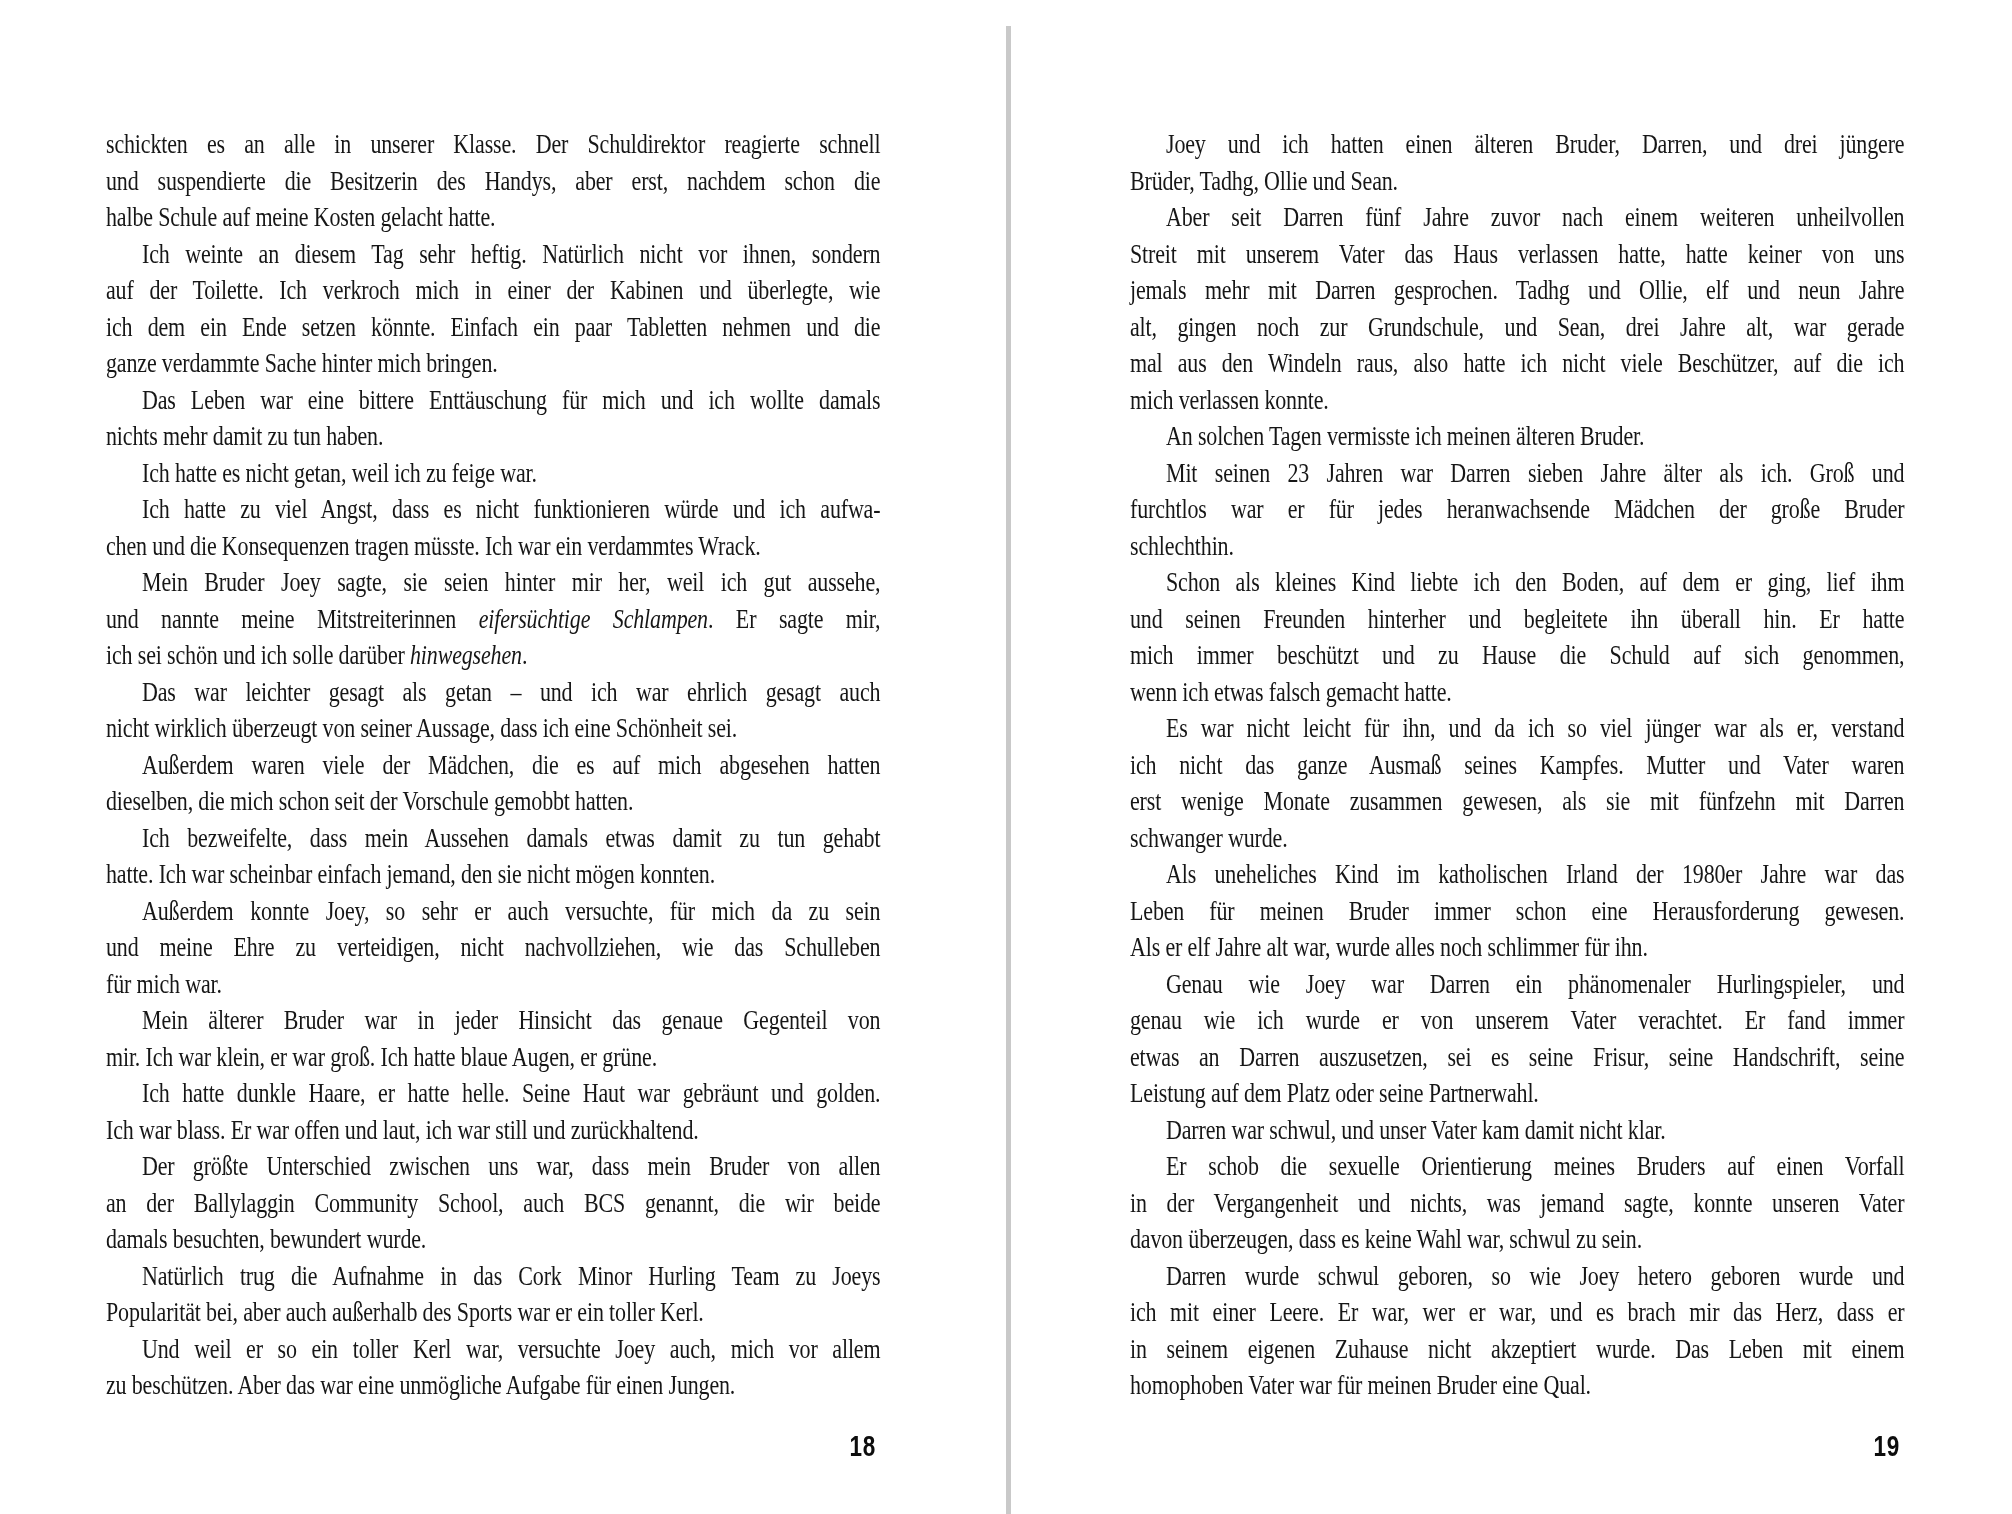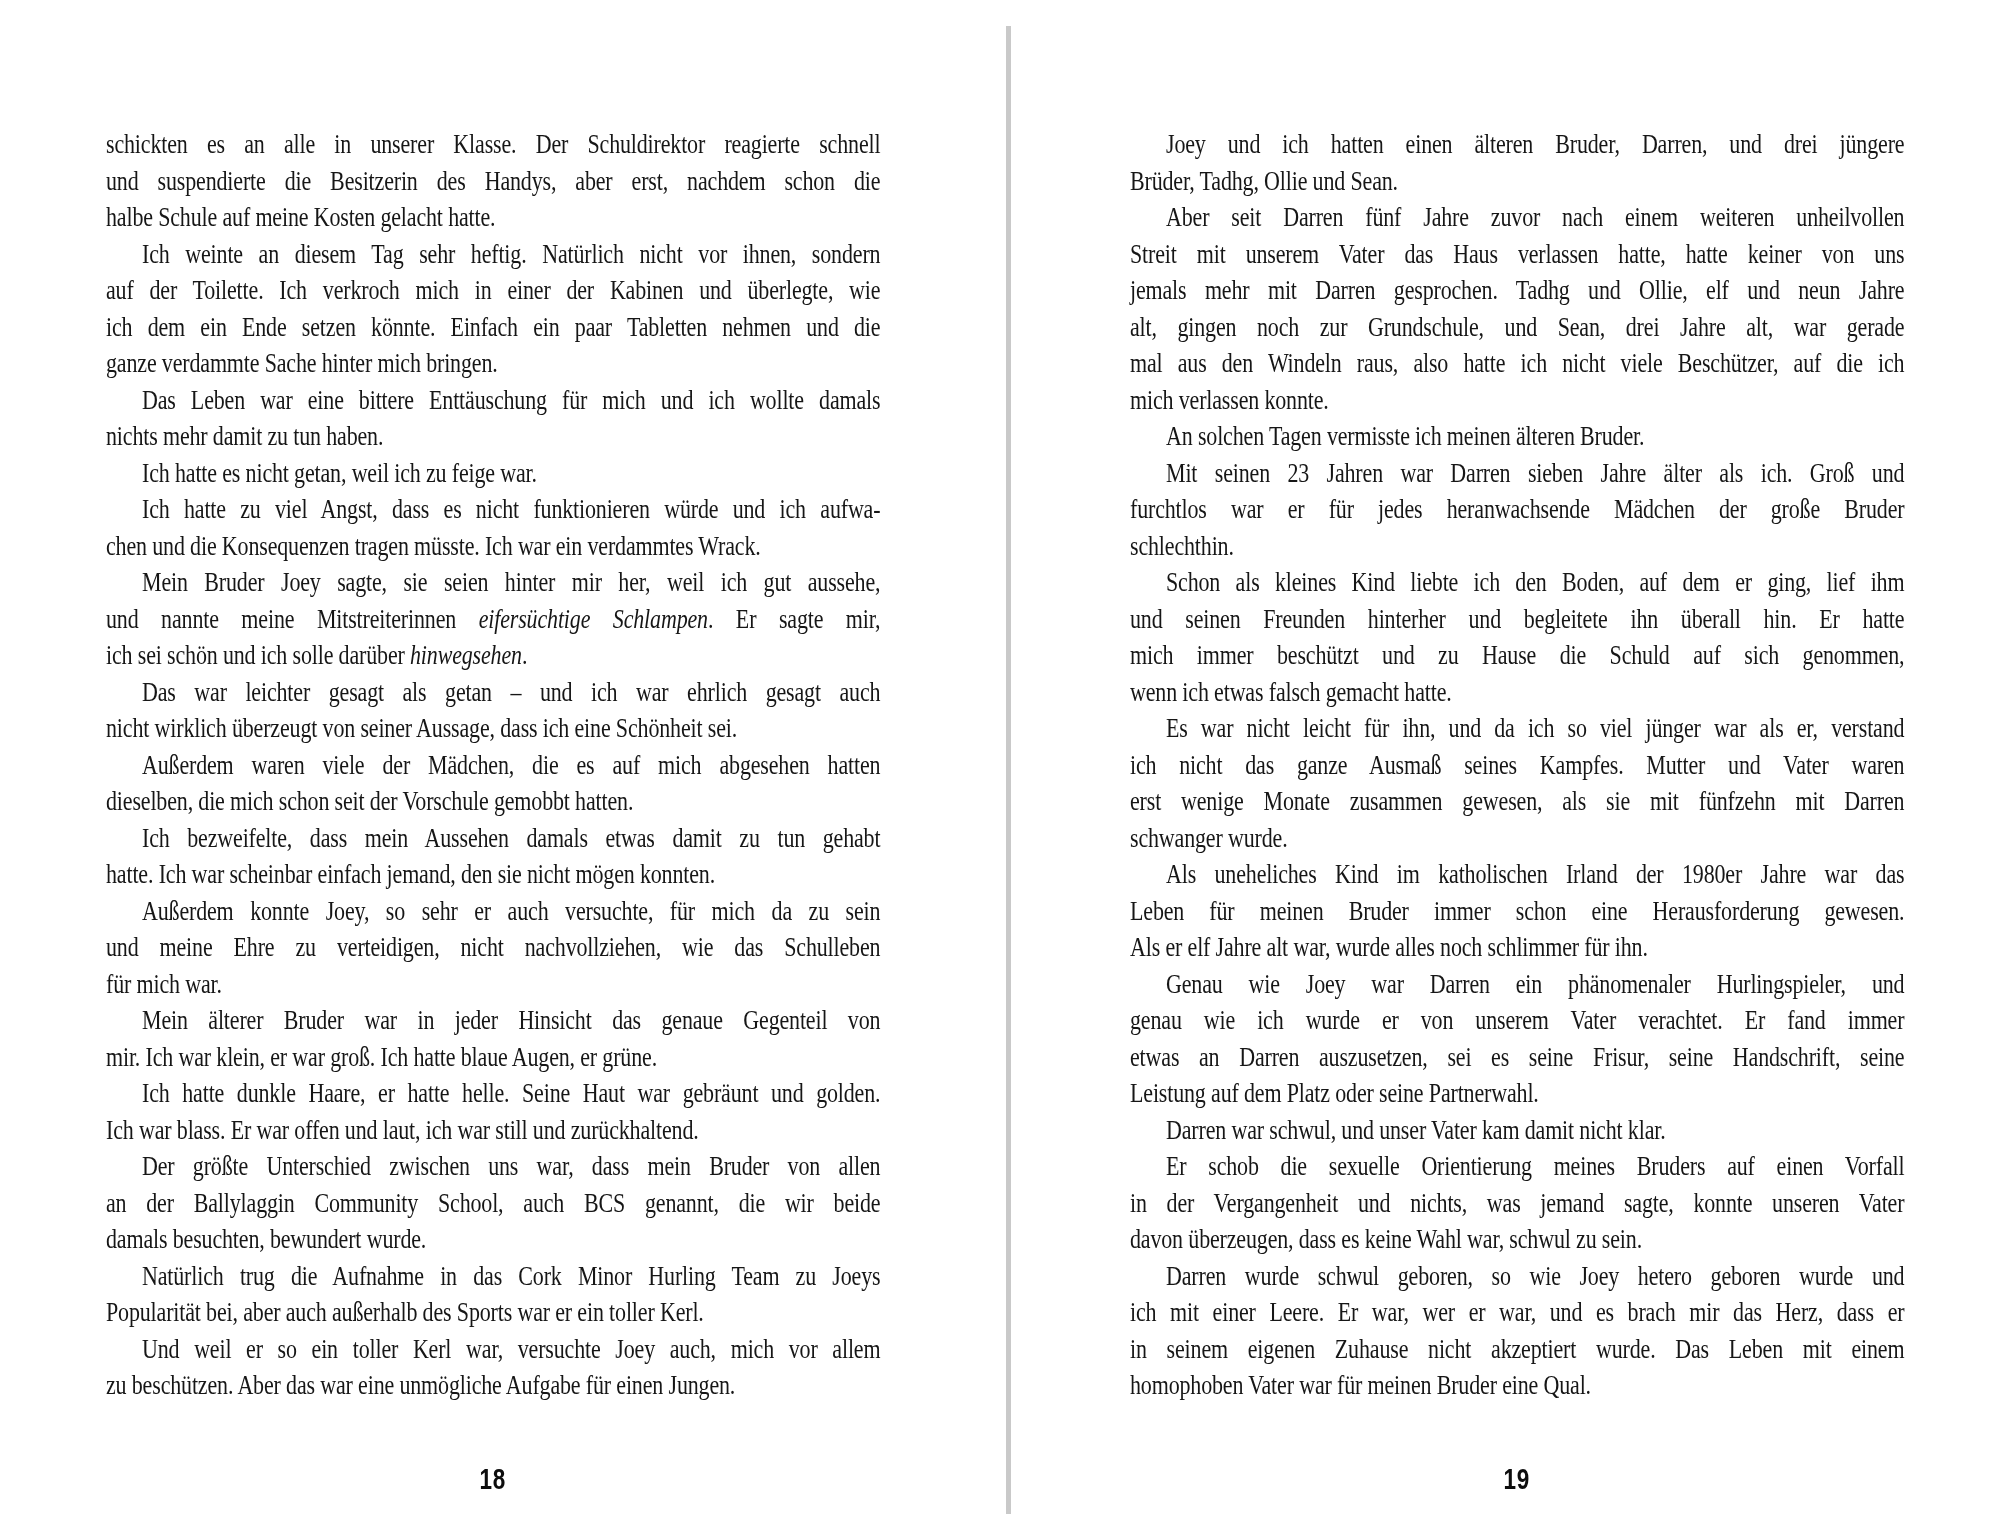--- a/index.html
+++ b/index.html
@@ -41,23 +41,23 @@
     height: 36.5px;
     letter-spacing: -0.2px;
     text-align: justify;
     text-align-last: justify;
   }
   .line.end { text-align-last: left; }
   .line.indent { padding-left: 45px; }
   .it { font-style: italic; }
   .pagenum {
     position: absolute;
-    top: 1437px;
+    top: 1404px;
     width: 774px;
-    text-align: center;
+    text-align: right;
     font-family: "Liberation Sans", sans-serif;
     font-size: 30px;
     font-weight: 700;
     line-height: 32px;
     color: #0d0d0d;
   }
   .pn-left  { left: 106px; }
   .pn-right { left: 1130px; }
   .pagenum span {
     display: inline-block;

